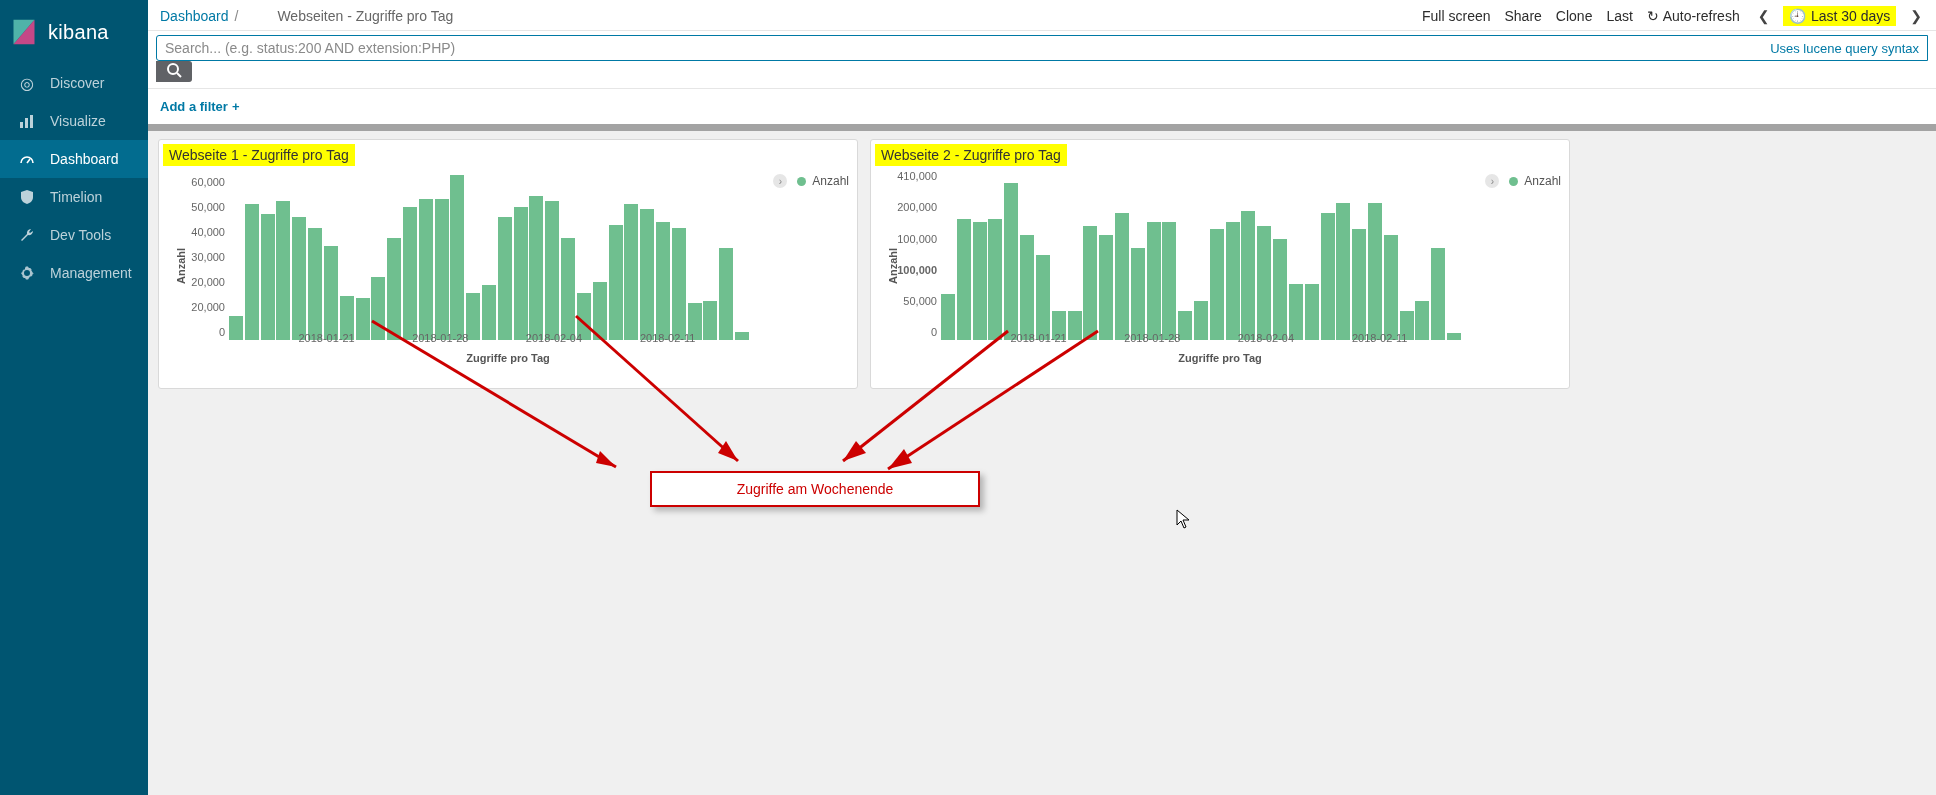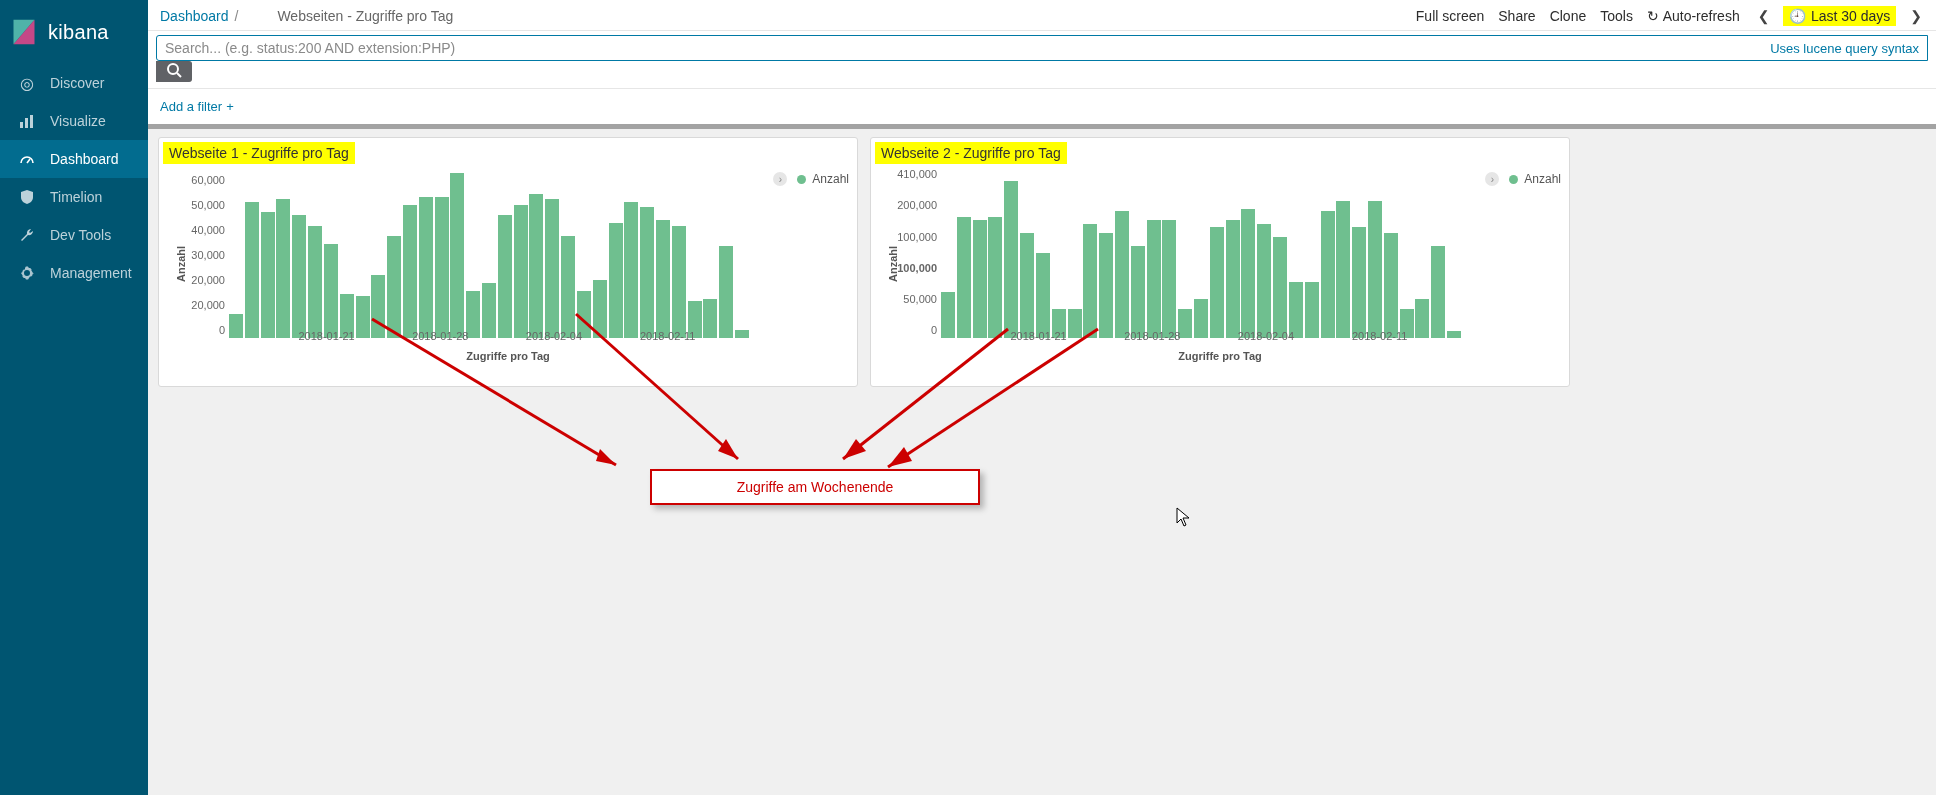--- a/index.html
+++ b/index.html
@@ -32,21 +32,21 @@
 
   
   .searchrow { display:flex; gap:0; padding:4px 8px 6px 8px; background:#fff; border-bottom:1px solid #e6e6e6;flex-direction:column; }
   .searchbox { flex:1; position:relative; border:1px solid #0079a5; border-radius:3px 0 0 3px; display:flex; align-items:center; padding:4px 8px; background:#fff; }
   .searchbox input { flex:1; border:none; outline:none; font-size:14px; color:#333; background:transparent; }
   .searchbox input::placeholder { color:#8a8a8a; }
   .lucene-hint { color:#0079a5; font-size:13px; white-space:nowrap; margin-left:8px; }
   .search-btn { width:36px; background:#606266; color:#fff; border:1px solid #606266; border-left:none; border-radius:0 3px 3px 0; display:flex; align-items:center; justify-content:center; cursor:pointer; }
 
   
-  .filterbar { padding:10px 12px; background:#fff; border-bottom:5px solid #a3a3a3; font-size:13px; }
+  .filterbar { padding:10px 12px; background:#fff; border-bottom:7px solid #a3a3a3; font-size:13px;font-weight:bold; }
   .addfilter { color:#0079a5; cursor:pointer; display:inline-flex; align-items:center; gap:4px; }
 
   
   .dash-body { flex:1; padding:8px 10px; display:flex; gap:12px; overflow:auto; background:#f0f0f0; position:relative; }
   .panel { background:#fff; border:1px solid #d9d9d9; width:700px; height:250px; border-radius:3px; position:relative; }
   .panel-title { display:inline-block; background:#ffff00; padding:3px 6px; font-size:14px; color:#333; margin:4px 4px 0 4px; }
   .chart-wrap { position:relative; height:200px; padding:4px 8px 0 8px; }
   .chart-area { position:relative; height:170px; margin-left:62px; margin-right:100px; }
   .yaxis { position:absolute; left:30px; top:4px; bottom:34px; width:40px; }
   .ytick { position:absolute; right:4px; font-size:11px; color:#666; transform:translateY(50%); }
@@ -140,21 +140,21 @@
     <div class="topbar">
       <div class="breadcrumb">
         <a href="#">Dashboard</a>
         <span class="sep">/</span>
         <span class="current">Webseiten - Zugriffe pro Tag</span>
       </div>
       <div class="top-actions">
         <span class="act">Full screen</span>
         <span class="act">Share</span>
         <span class="act">Clone</span>
-        <span class="act">Tools</span>
+        <span class="act">Last</span>
         <span class="act">
           <span>↻</span>
           <span>Auto-refresh</span>
         </span>
         <span class="timepicker-group">
           <span class="nav-arrow">❮</span>
           <span class="timepicker">
             <span>🕘</span>
             <span>Last 30 days</span>
           </span>

